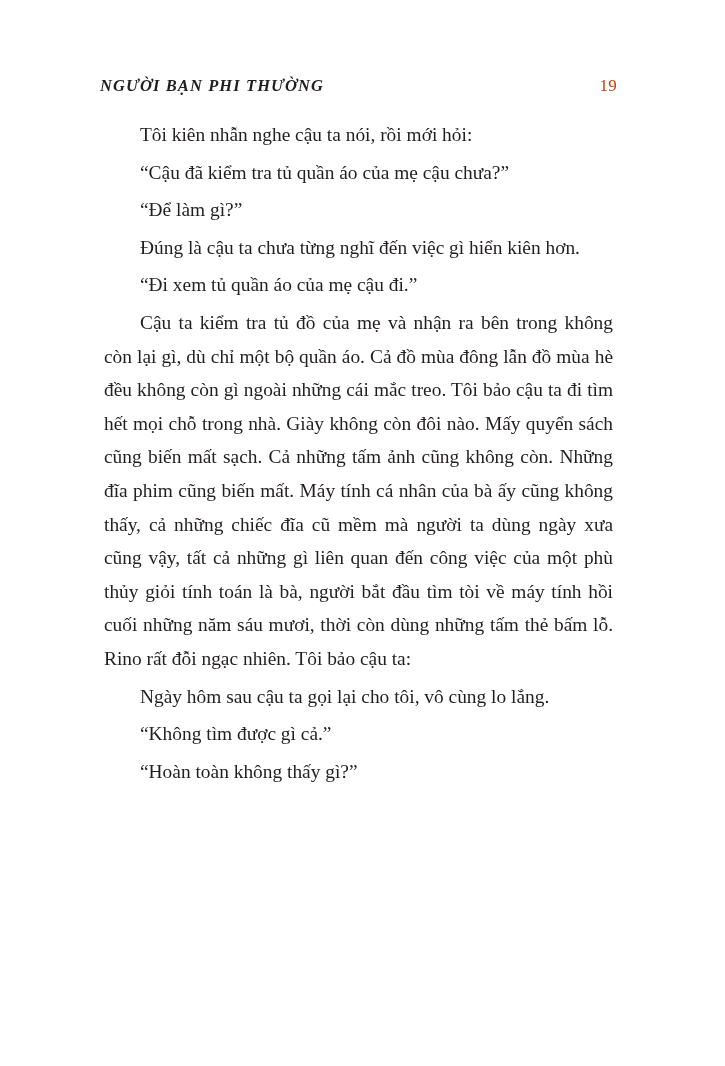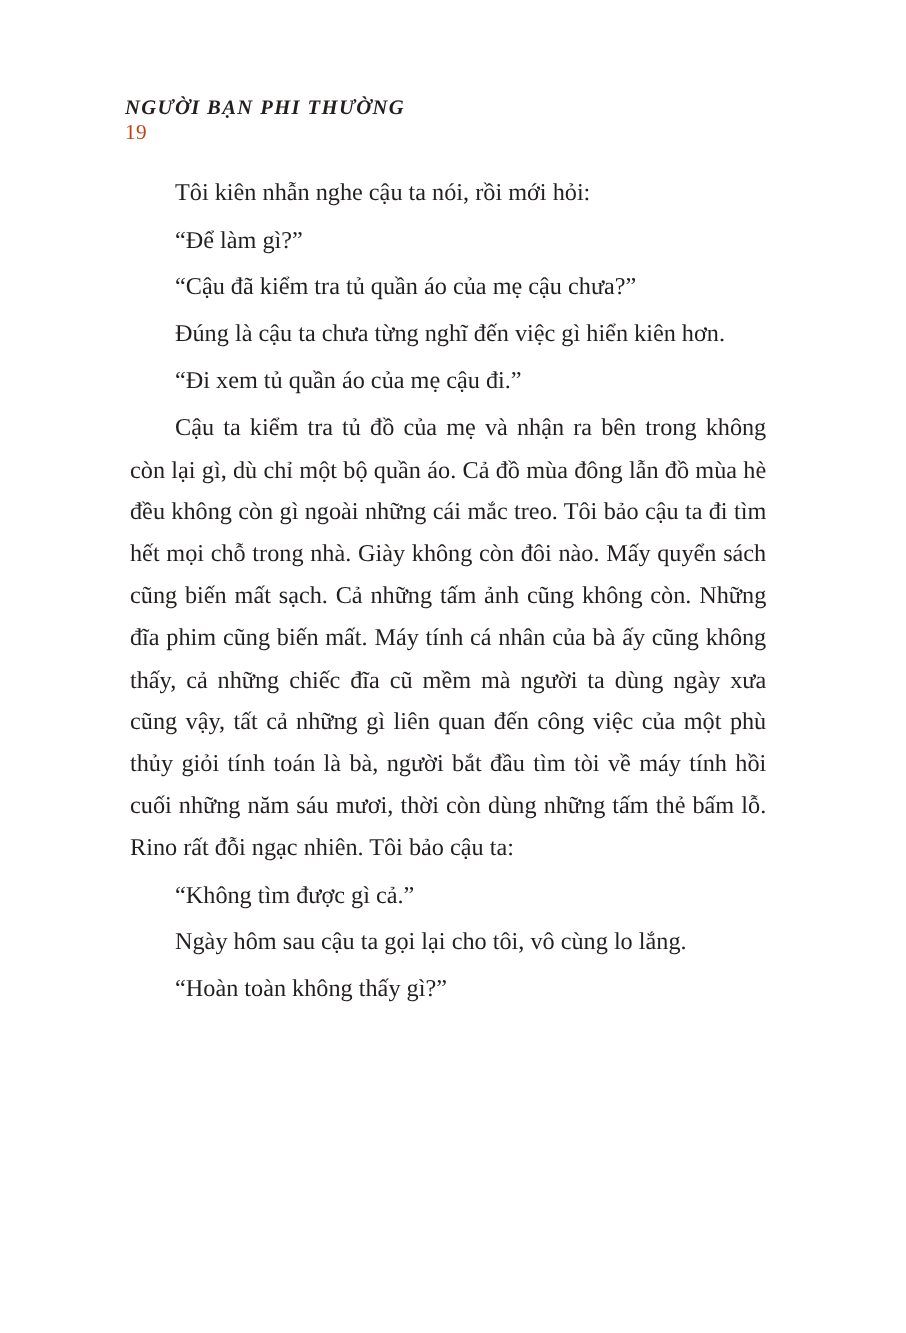--- a/index.html
+++ b/index.html
@@ -28,21 +28,20 @@
     left: 100px;
     top: 76px;
     width: 517px;
   }
   .running-head {
     display: flex;
     align-items: baseline;
     justify-content: space-between;
     width: 100%;
     margin-bottom: 22px;
-    flex-direction: column;
   }
   .running-head .title {
     font-family: "Liberation Serif", serif;
     font-style: italic;
     font-weight: bold;
     font-size: 16.5px;
     letter-spacing: 1.1px;
     color: #231f1e;
     text-transform: uppercase;
     white-space: nowrap;
@@ -73,24 +72,24 @@
 <div class="page">
   <div class="content">
 
     <div class="running-head">
       <span class="title">Người bạn phi thường</span>
       <span class="folio">19</span>
     </div>
 
     <div class="body-text">
       <p>Tôi kiên nhẫn nghe cậu ta nói, rồi mới hỏi:</p>
+      <p>“Cậu đã kiểm tra tủ quần áo của mẹ cậu chưa?”</p>
       <p>“Để làm gì?”</p>
-      <p>“Cậu đã kiểm tra tủ quần áo của mẹ cậu chưa?”</p>
       <p>Đúng là cậu ta chưa từng nghĩ đến việc gì hiển kiên hơn.</p>
       <p>“Đi xem tủ quần áo của mẹ cậu đi.”</p>
       <p>Cậu ta kiểm tra tủ đồ của mẹ và nhận ra bên trong không còn lại gì, dù chỉ một bộ quần áo. Cả đồ mùa đông lẫn đồ mùa hè đều không còn gì ngoài những cái mắc treo. Tôi bảo cậu ta đi tìm hết mọi chỗ trong nhà. Giày không còn đôi nào. Mấy quyển sách cũng biến mất sạch. Cả những tấm ảnh cũng không còn. Những đĩa phim cũng biến mất. Máy tính cá nhân của bà ấy cũng không thấy, cả những chiếc đĩa cũ mềm mà người ta dùng ngày xưa cũng vậy, tất cả những gì liên quan đến công việc của một phù thủy giỏi tính toán là bà, người bắt đầu tìm tòi về máy tính hồi cuối những năm sáu mươi, thời còn dùng những tấm thẻ bấm lỗ. Rino rất đỗi ngạc nhiên. Tôi bảo cậu ta:</p>
+      <p>Ngày hôm sau cậu ta gọi lại cho tôi, vô cùng lo lắng.</p>
       <p>“Không tìm được gì cả.”</p>
-      <p>Ngày hôm sau cậu ta gọi lại cho tôi, vô cùng lo lắng.</p>
       <p>“Hoàn toàn không thấy gì?”</p>
     </div>
 
   </div>
 </div>
 
 </body></html>

